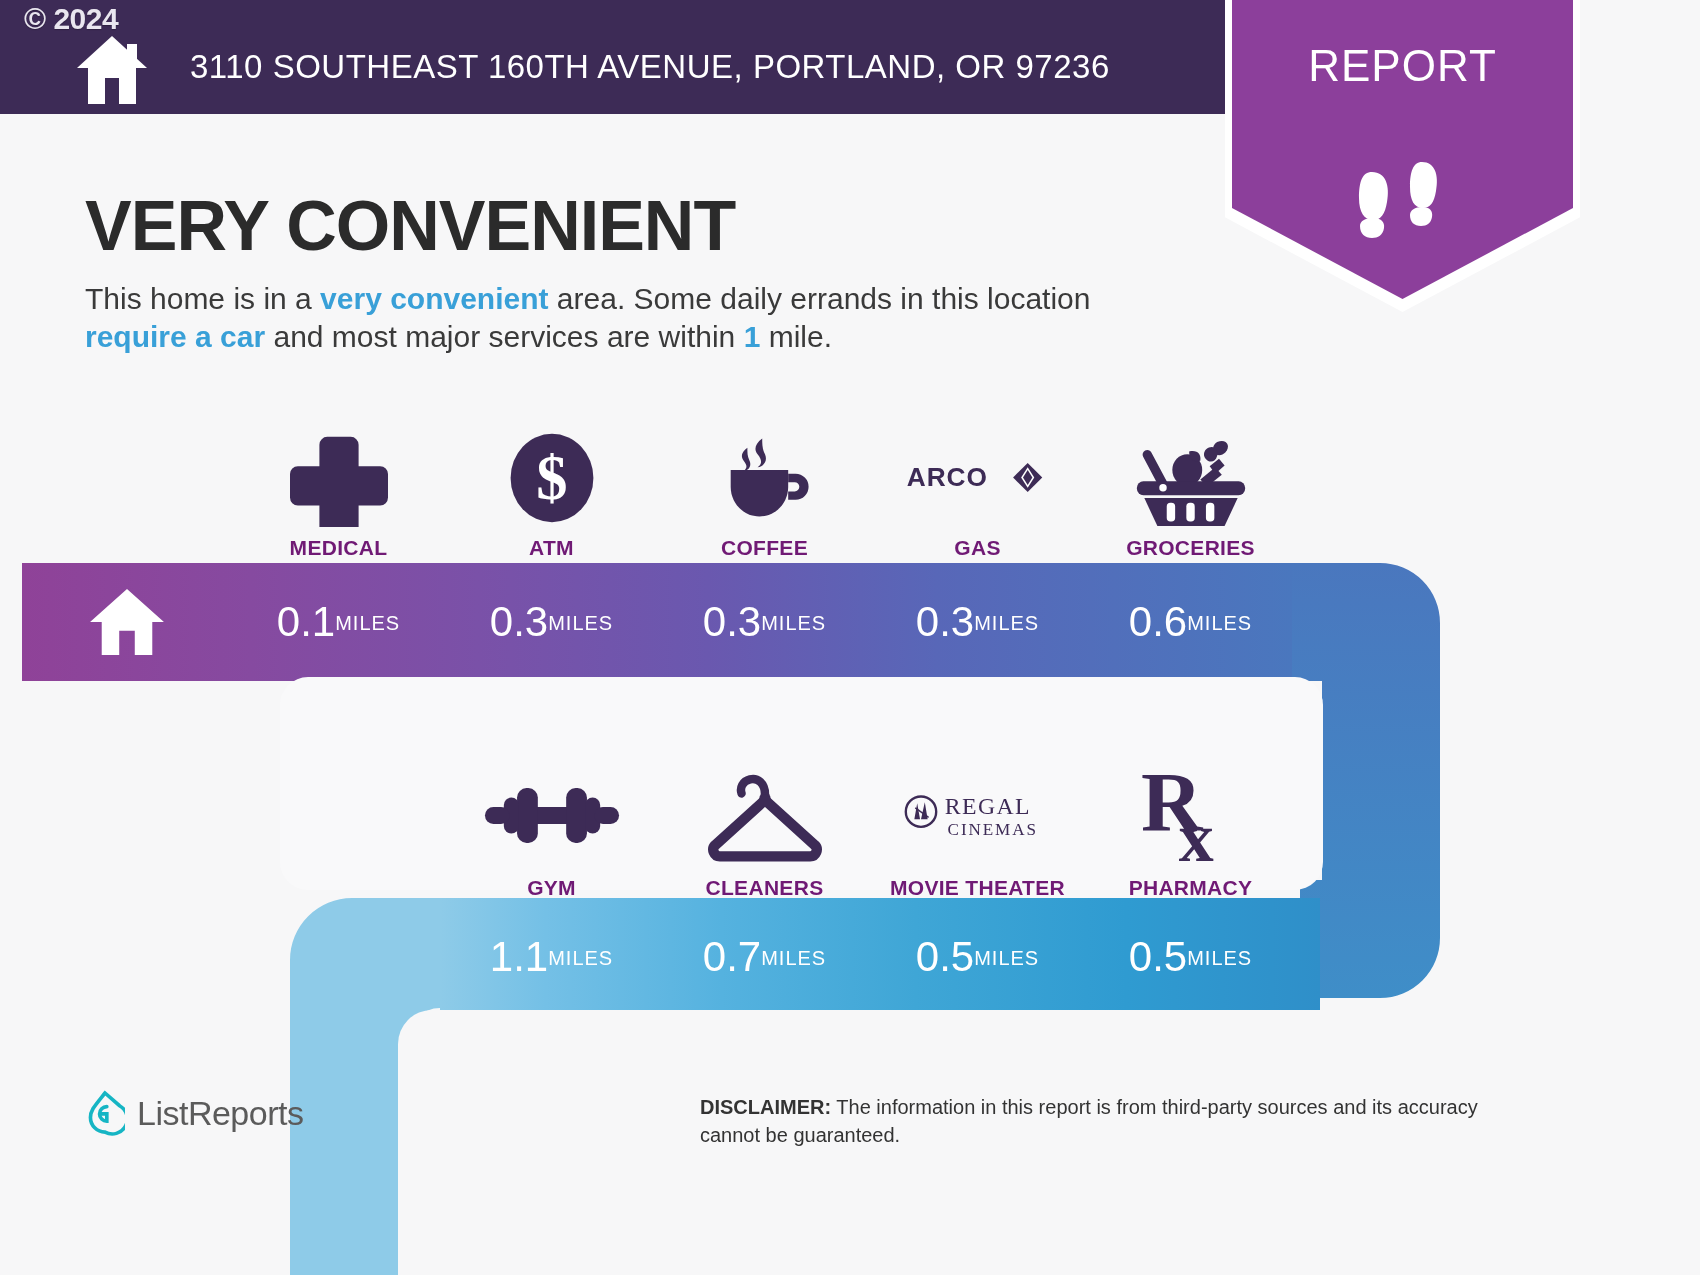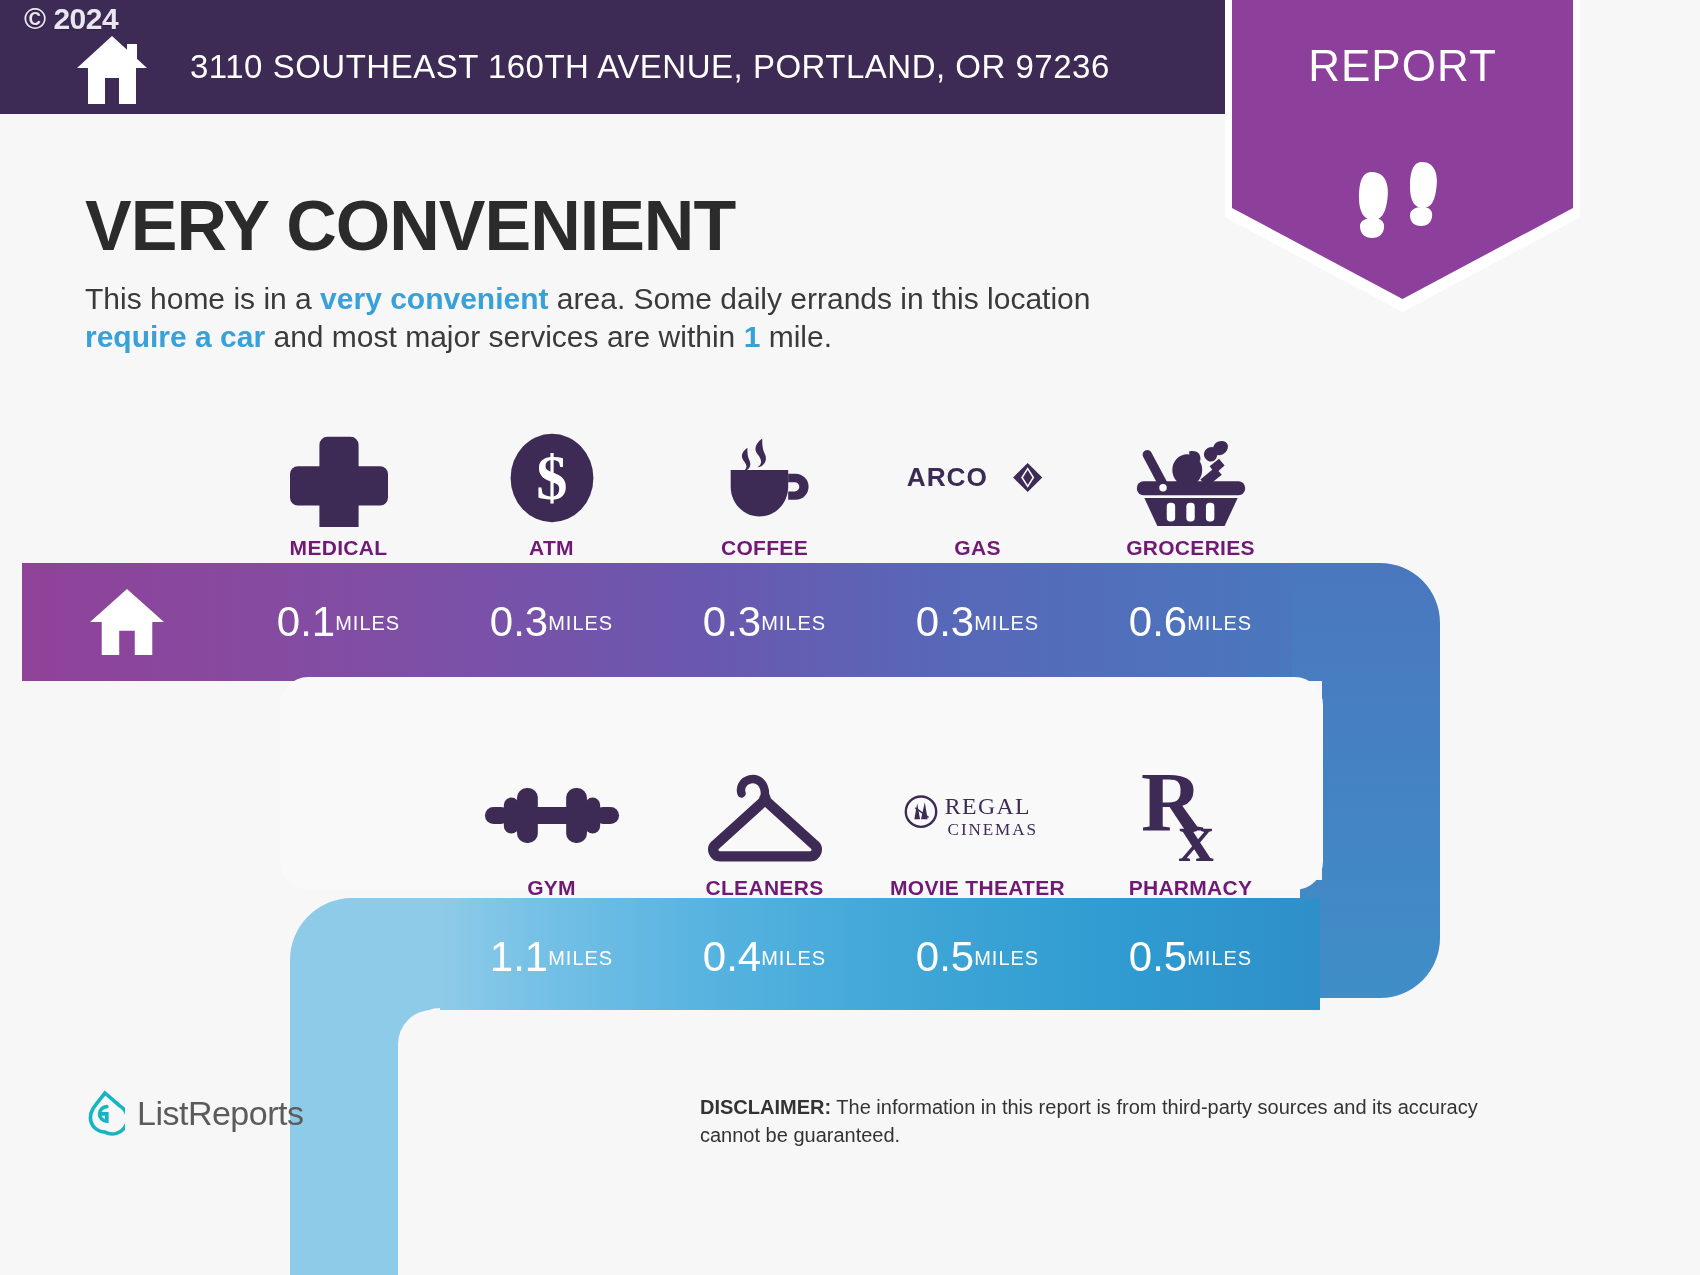--- a/index.html
+++ b/index.html
@@ -356,21 +356,21 @@
     </div>
     <div class="icon-label">PHARMACY</div>
   </div>
 </div>
 
 <div class="dist-cell" style="left:445px; top:898px;">
   <div class="dist-val">1.1</div>
   <div class="dist-unit">MILES</div>
 </div>
 <div class="dist-cell" style="left:658px; top:898px;">
-  <div class="dist-val">0.4</div>
+  <div class="dist-val">0.7</div>
   <div class="dist-unit">MILES</div>
 </div>
 <div class="dist-cell" style="left:871px; top:898px;">
   <div class="dist-val">0.5</div>
   <div class="dist-unit">MILES</div>
 </div>
 <div class="dist-cell" style="left:1084px; top:898px;">
   <div class="dist-val">0.5</div>
   <div class="dist-unit">MILES</div>
 </div>

